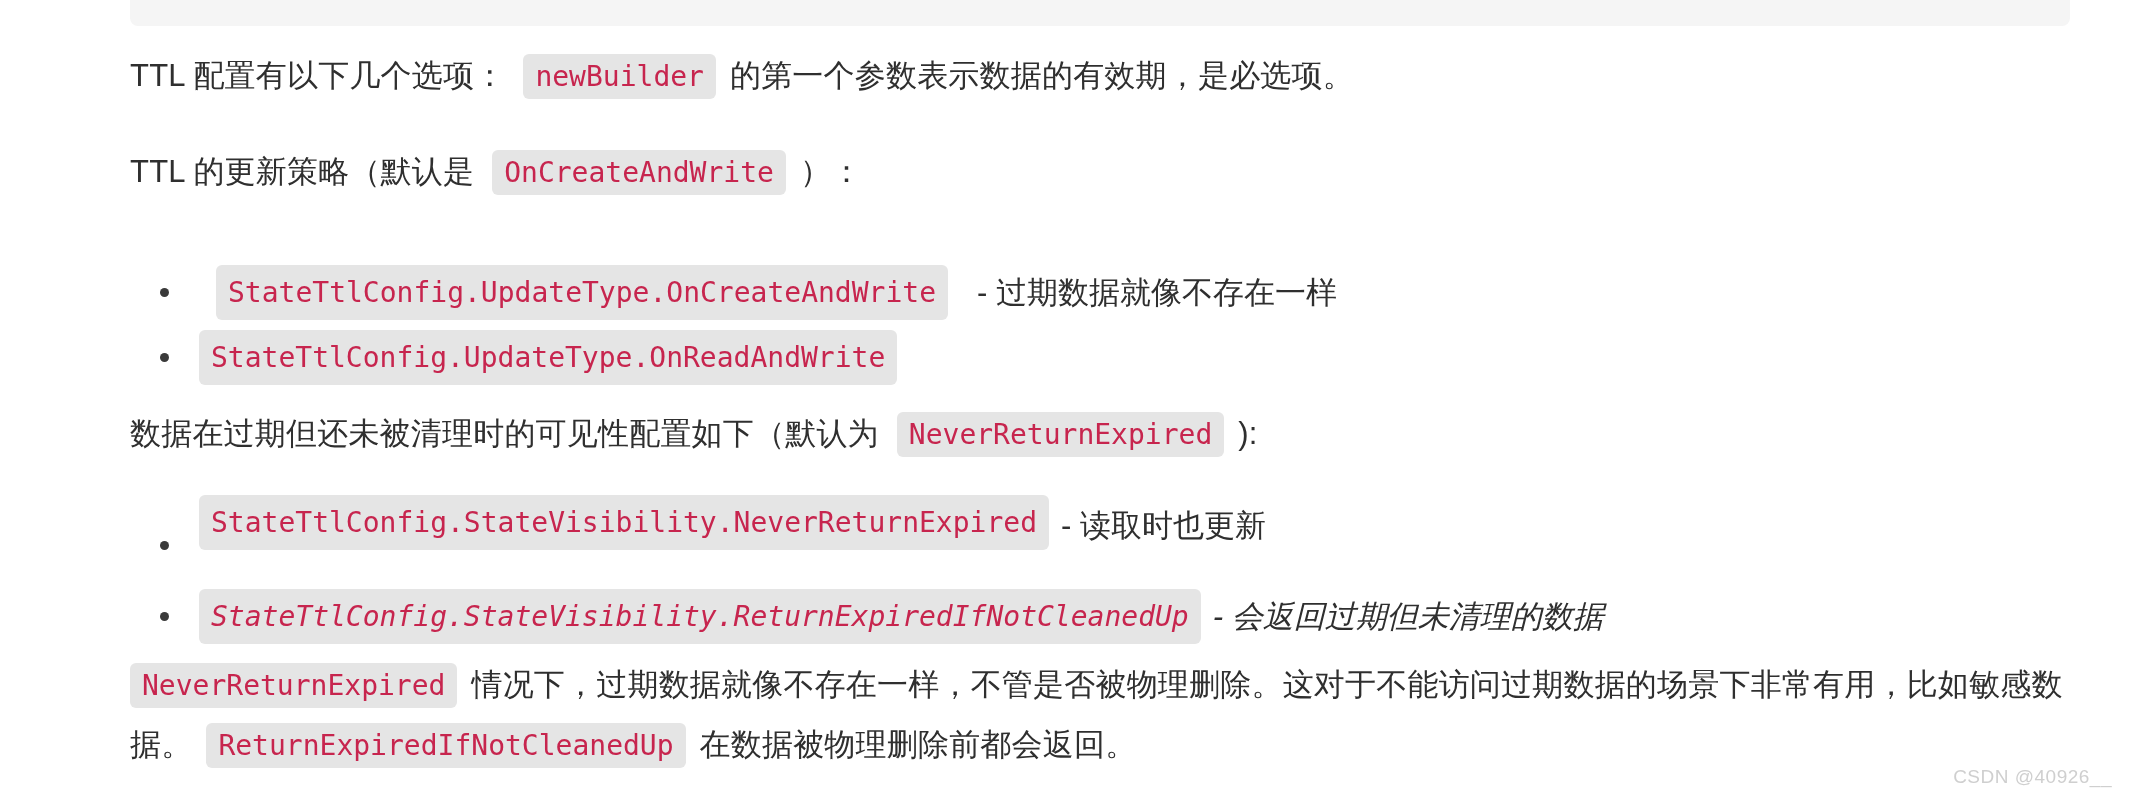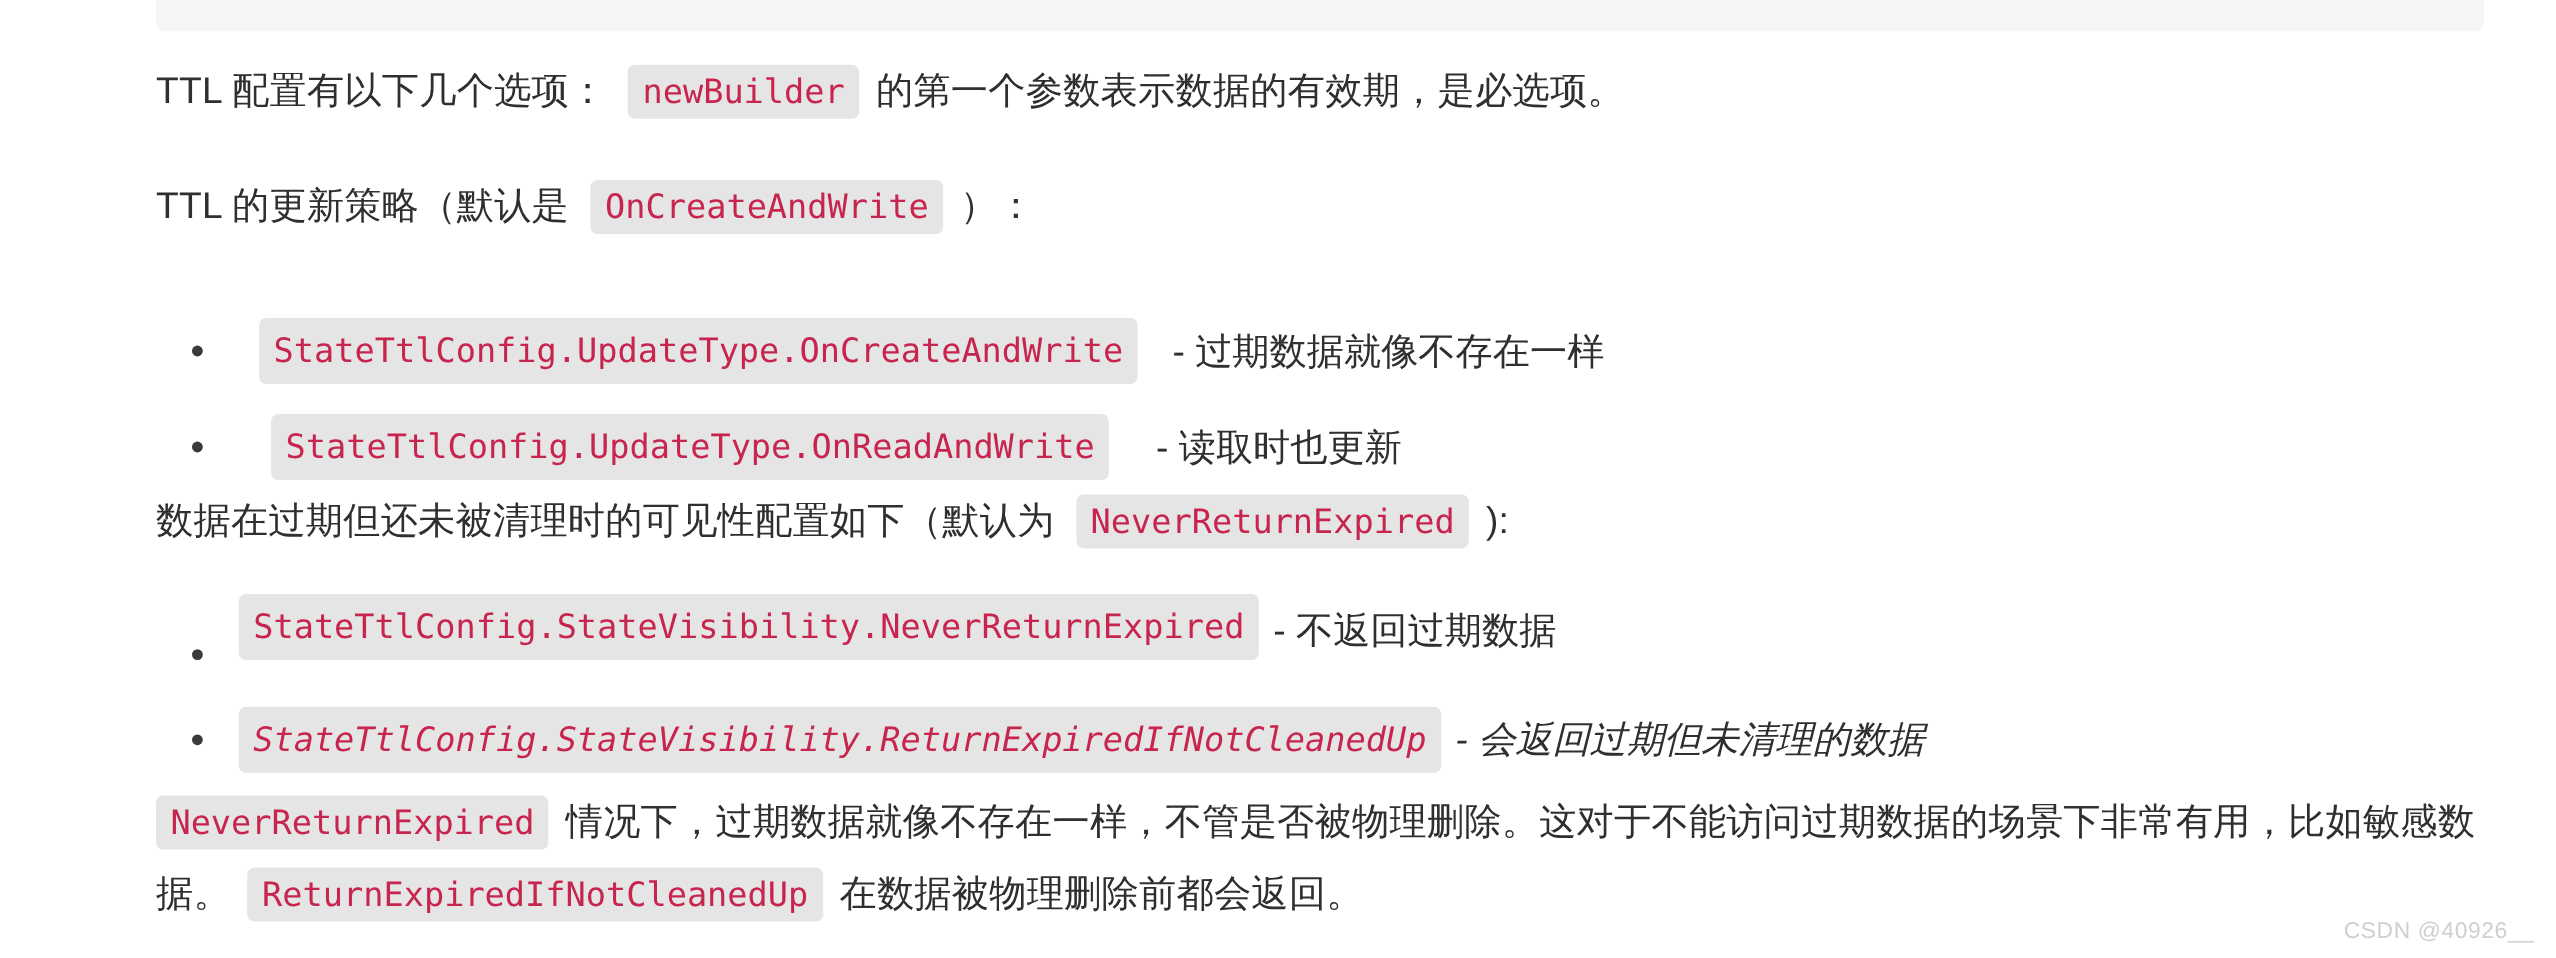--- a/index.html
+++ b/index.html
@@ -116,34 +116,33 @@
   <div class="para" style="top:148px;">
     <span class="lead-text">TTL 的更新策略（默认是</span><span class="code chip-gap-l chip-gap-r">OnCreateAndWrite</span><span>）：</span>
   </div>
 
   <div class="bullet-row" style="top:265px;gap:17px;">
     <span class="bullet-dot"></span>
       <span class="code">StateTtlConfig.UpdateType.OnCreateAndWrite</span>
       <span class="tail-text">- 过期数据就像不存在一样</span>
   </div>
 
-  <div class="bullet-row" style="top:345px;gap:27px;">
+  <div class="bullet-row" style="top:330px;">
     <span class="bullet-dot"></span>
       <span class="code">StateTtlConfig.UpdateType.OnReadAndWrite</span>
-      <span class="tail-text">- 读取时也更新</span>
   </div>
 
   <div class="para" style="top:410px;">
     <span class="lead-text">数据在过期但还未被清理时的可见性配置如下（默认为</span><span class="code chip-gap-l chip-gap-r">NeverReturnExpired</span><span>):</span>
   </div>
 
   <div class="bullet-row" style="top:495px;align-items:flex-end;">
     <span class="bullet-dot"></span>
       <span class="code">StateTtlConfig.StateVisibility.NeverReturnExpired</span>
-      <span class="tail-text">- 不返回过期数据</span>
+      <span class="tail-text">- 读取时也更新</span>
   </div>
 
   <div class="bullet-row" style="top:589px;font-style:italic;">
     <span class="bullet-dot"></span>
       <span class="code">StateTtlConfig.StateVisibility.ReturnExpiredIfNotCleanedUp</span>
       <span class="tail-text">- 会返回过期但未清理的数据</span>
   </div>
 
   <div class="para wrap" style="top:655px; width:1990px;">
     <span class="code chip-gap-r">NeverReturnExpired</span><span>情况下，过期数据就像不存在一样，不管是否被物理删除。这对于不能访问过期数据的场景下非常有用，比如敏感数据。</span><span class="code chip-gap-l chip-gap-r">ReturnExpiredIfNotCleanedUp</span><span>在数据被物理删除前都会返回。</span>

